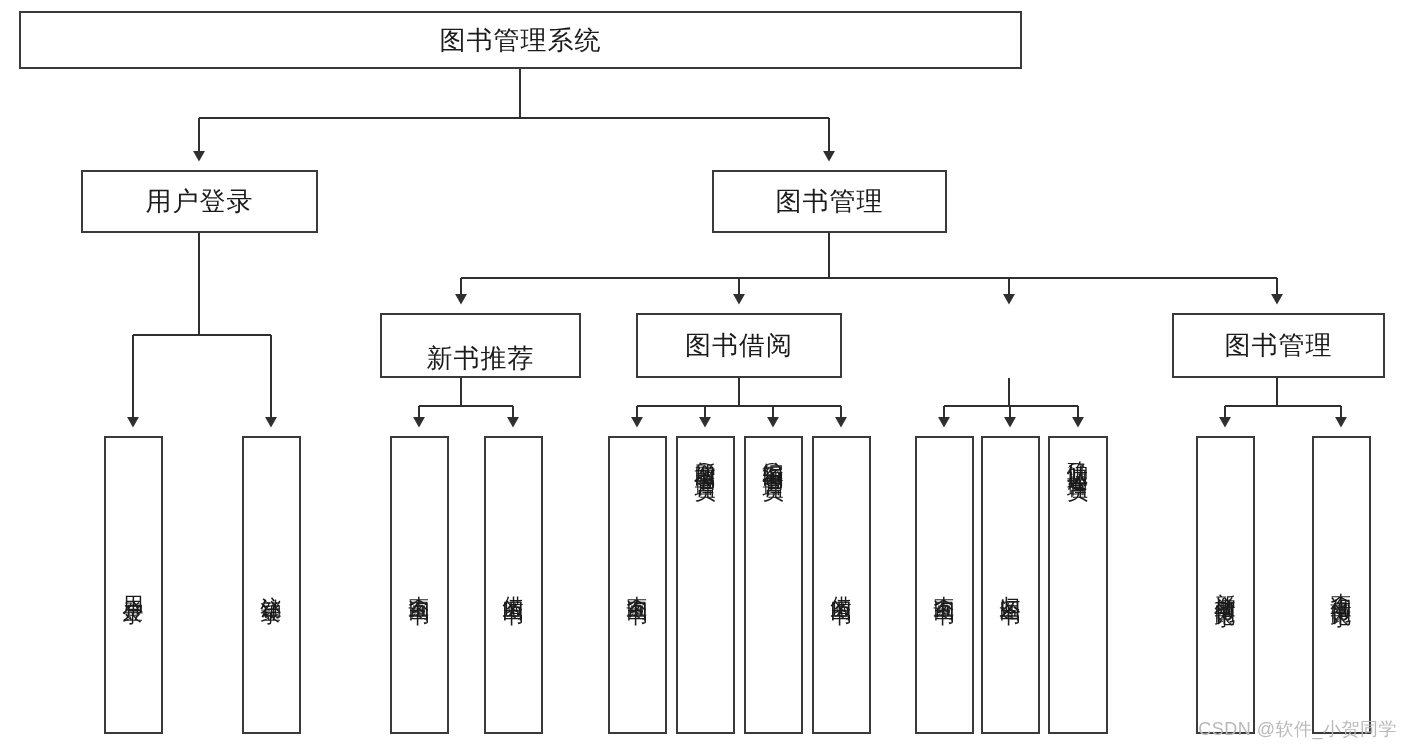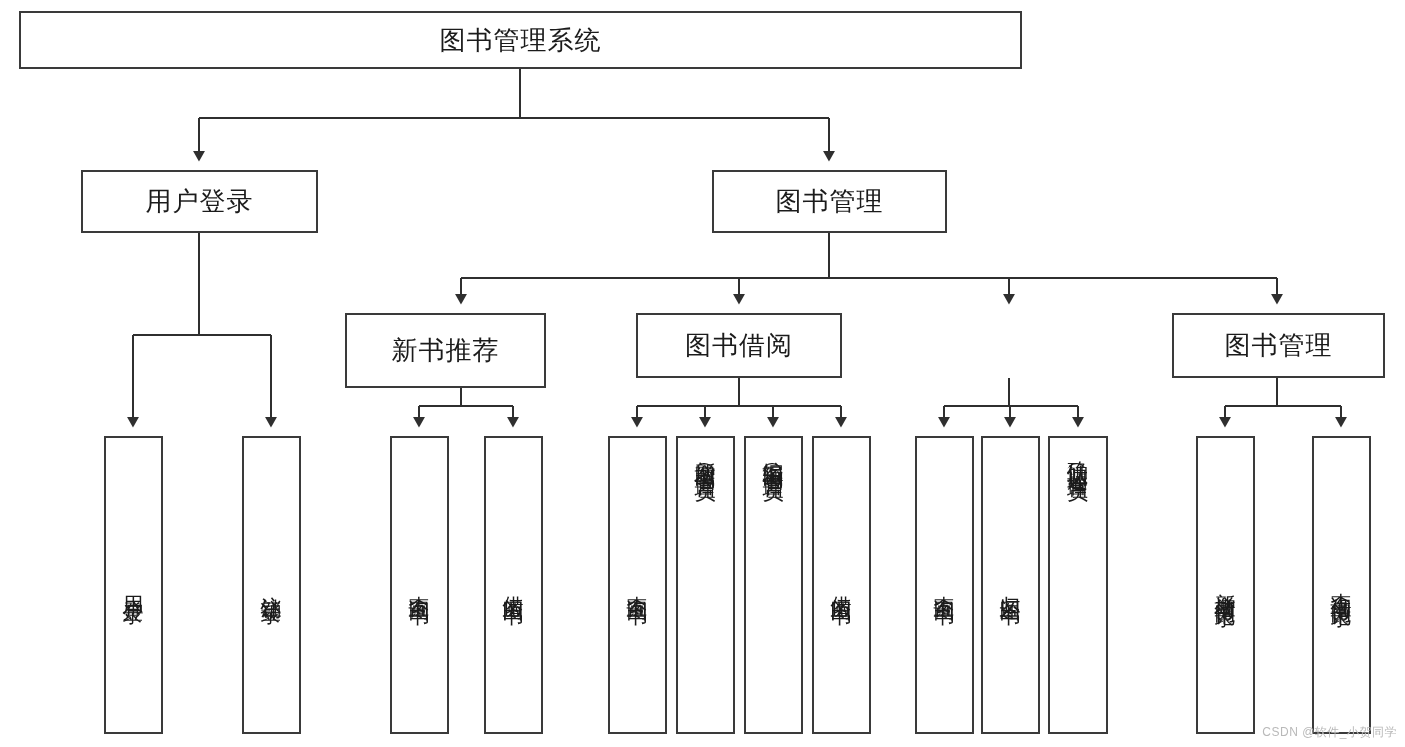--- a/index.html
+++ b/index.html
@@ -29,21 +29,21 @@
     writing-mode:vertical-rl;
     text-orientation:upright;
     line-height:1.0;
     white-space:nowrap;
     letter-spacing:3px;
   }
   .v-node.top-align{align-items:flex-start;padding-top:6px;}
   #watermark{
     position:absolute;
     right:8px;bottom:6px;
-    font-size:12px;
+    font-size:18px;
     color:#b9b9b9;
     letter-spacing:0.5px;
     white-space:nowrap;
     pointer-events:none;
   }
 </style>
 </head>
 <body>
 
 <div id="stage">
@@ -102,21 +102,21 @@
     <span>图书管理系统</span>
   </div>
 
   <div class="node h-node" style="left:81px;top:170px;width:237px;height:63px;">
     <span>用户登录</span>
   </div>
   <div class="node h-node" style="left:712px;top:170px;width:235px;height:63px;">
     <span>图书管理</span>
   </div>
 
-  <div class="node h-node" style="left:345px;top:313px;width:201px;height:75px;">
+  <div class="node h-node" style="left:380px;top:313px;width:201px;height:65px;align-items:flex-end;">
     <span>新书推荐</span>
   </div>
   <div class="node h-node" style="left:636px;top:313px;width:206px;height:65px;">
     <span>图书借阅</span>
   </div>
   <div class="node h-node" style="left:1172px;top:313px;width:213px;height:65px;">
     <span>图书管理</span>
   </div>
 
   <div class="node v-node" style="left:104px;top:436px;width:59px;height:298px;">

